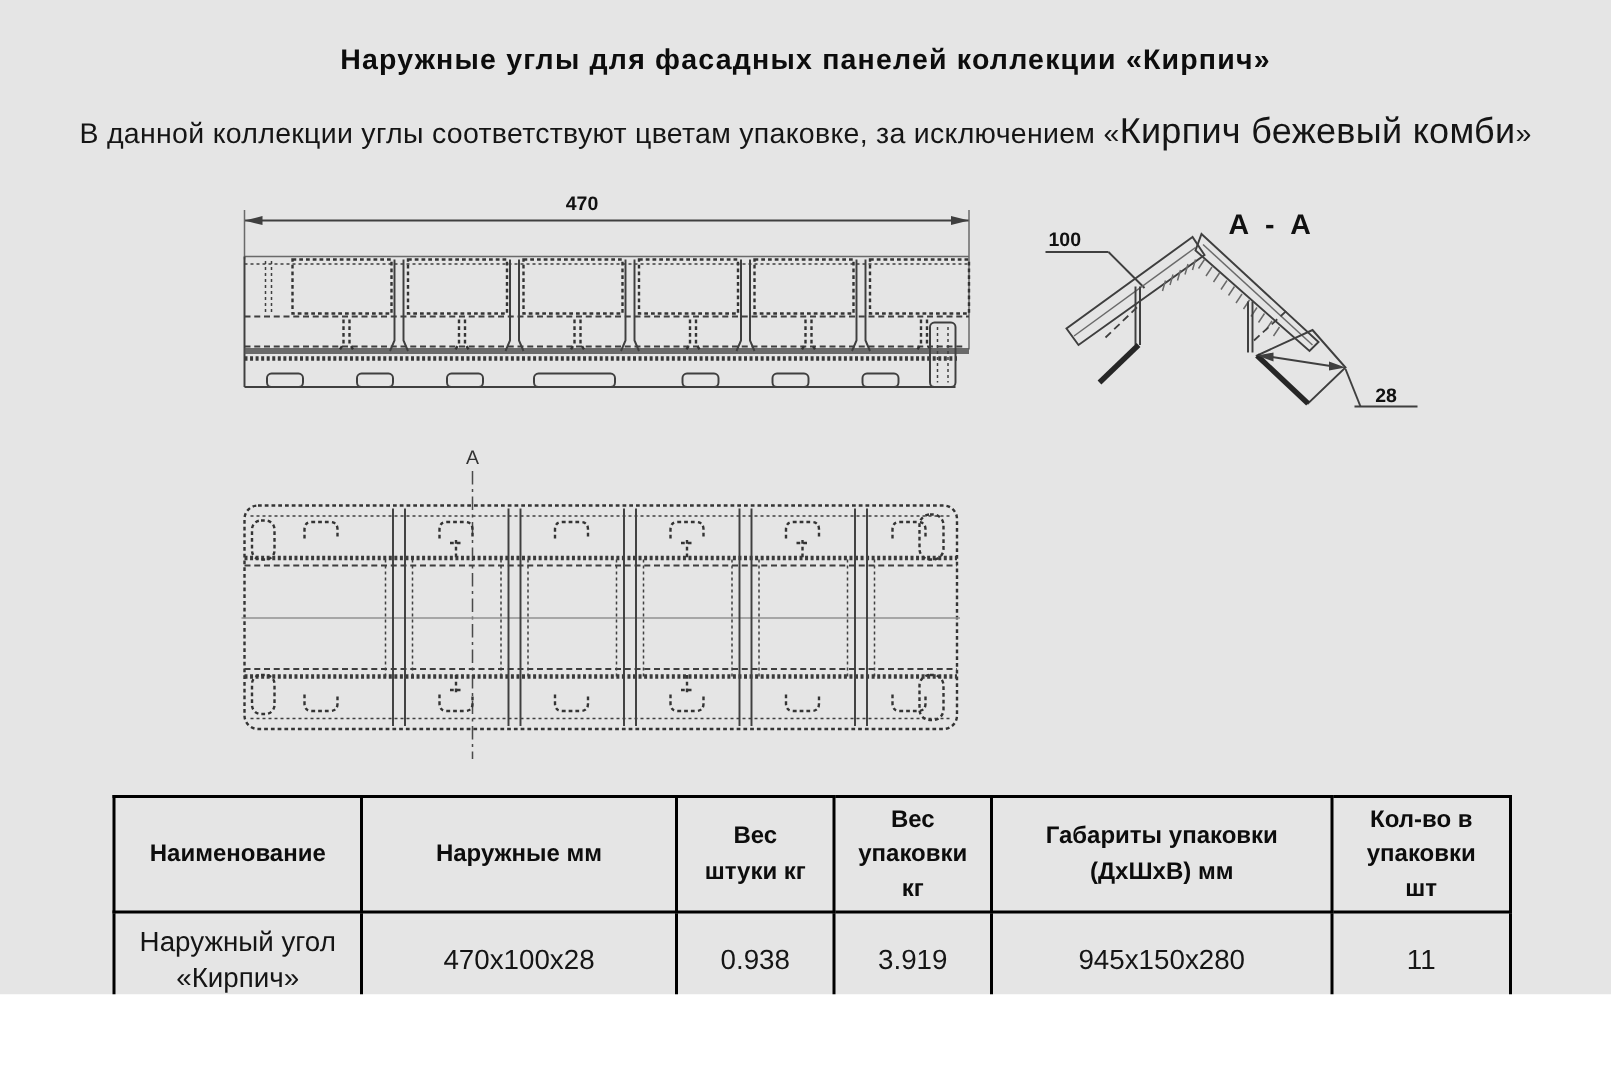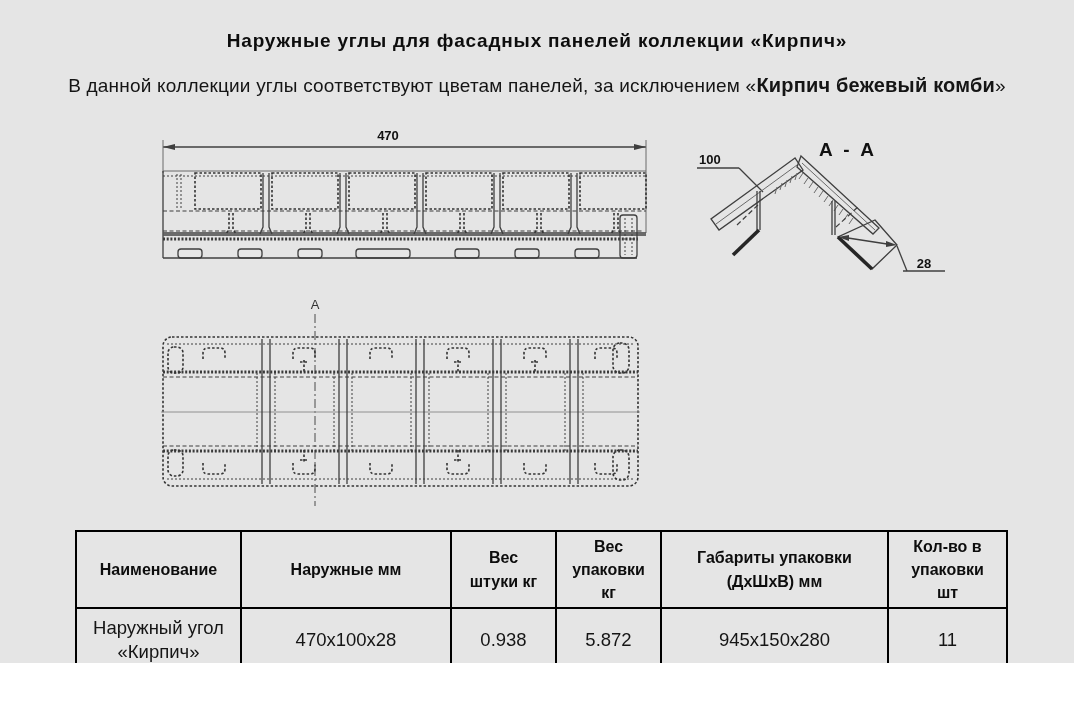--- a/index.html
+++ b/index.html
@@ -8,21 +8,21 @@
     background:#e5e5e5; font-family:"Liberation Sans", sans-serif; color:#111111;
   }
   .title {
     position:absolute; top:30px; left:0; width:1074px; text-align:center;
     font-size:19px; font-weight:bold; letter-spacing:0.8px; color:#0d0d0d;
   }
   .subtitle {
     position:absolute; top:74px; left:0; width:1074px; text-align:center;
     font-size:19px; letter-spacing:0.2px; color:#151515;
   }
-  .subtitle .bold-part { font-weight:bold; font-size:20px; }
+  .subtitle .bold-part { font-weight:normal; font-size:24px; }
   svg.draw { position:absolute; }
   svg.front-view { left:158px; top:127px; }
   svg.section-view { left:685px; top:125px; }
   svg.plan-view { left:158px; top:293px; }
   
   .s   { stroke:#3f3f3f; fill:none; stroke-width:1.3; }
   .thin{ stroke:#6a6a6a; fill:none; stroke-width:1; }
   .dot { stroke:#3f3f3f; fill:none; stroke-width:1; stroke-dasharray:2,2; }
   .dot2{ stroke:#343434; fill:none; stroke-width:1.6; stroke-dasharray:2.5,2; }
   .dash{ stroke:#3f3f3f; fill:none; stroke-width:1.2; stroke-dasharray:4,2.5; }
@@ -44,21 +44,21 @@
   table.spec th { font-size:16px; font-weight:bold; height:71px; line-height:1.45; color:#0d0d0d; }
   table.spec td { font-size:18.5px; font-weight:normal; height:58px; line-height:1.3; color:#151515; }
 </style>
 </head>
 <body>
 
 <div class="page">
 
   <div class="title">Наружные углы для фасадных панелей коллекции «Кирпич»</div>
 
-  <div class="subtitle"><span>В данной коллекции углы соответствуют цветам панелей, за исключением «</span><span class="bold-part">Кирпич бежевый комби</span><span>»</span></div>
+  <div class="subtitle"><span>В данной коллекции углы соответствуют цветам упаковке, за исключением «</span><span class="bold-part">Кирпич бежевый комби</span><span>»</span></div>
 
   <svg class="draw front-view" width="492" height="142" viewBox="0 0 492 142">
     <g>
       <text class="dim" x="230" y="13" text-anchor="middle">470</text>
       <line class="s" x1="5" y1="20" x2="488" y2="20"></line>
       <polygon class="fillarrow" points="5,20 17,17 17,23"></polygon>
       <polygon class="fillarrow" points="488,20 476,17 476,23"></polygon>
       <line class="thin" x1="5" y1="13" x2="5" y2="46"></line>
       <line class="thin" x1="488" y1="13" x2="488" y2="106"></line>
     </g>
@@ -220,20 +220,20 @@
 упаковки
 шт</th>
       </tr>
     </thead>
     <tbody>
       <tr>
         <td>Наружный угол
 «Кирпич»</td>
         <td>470х100х28</td>
         <td>0.938</td>
-        <td>5.872</td>
+        <td>3.919</td>
         <td>945х150х280</td>
         <td>11</td>
       </tr>
     </tbody>
   </table>
 
 </div>
 
 </body></html>

